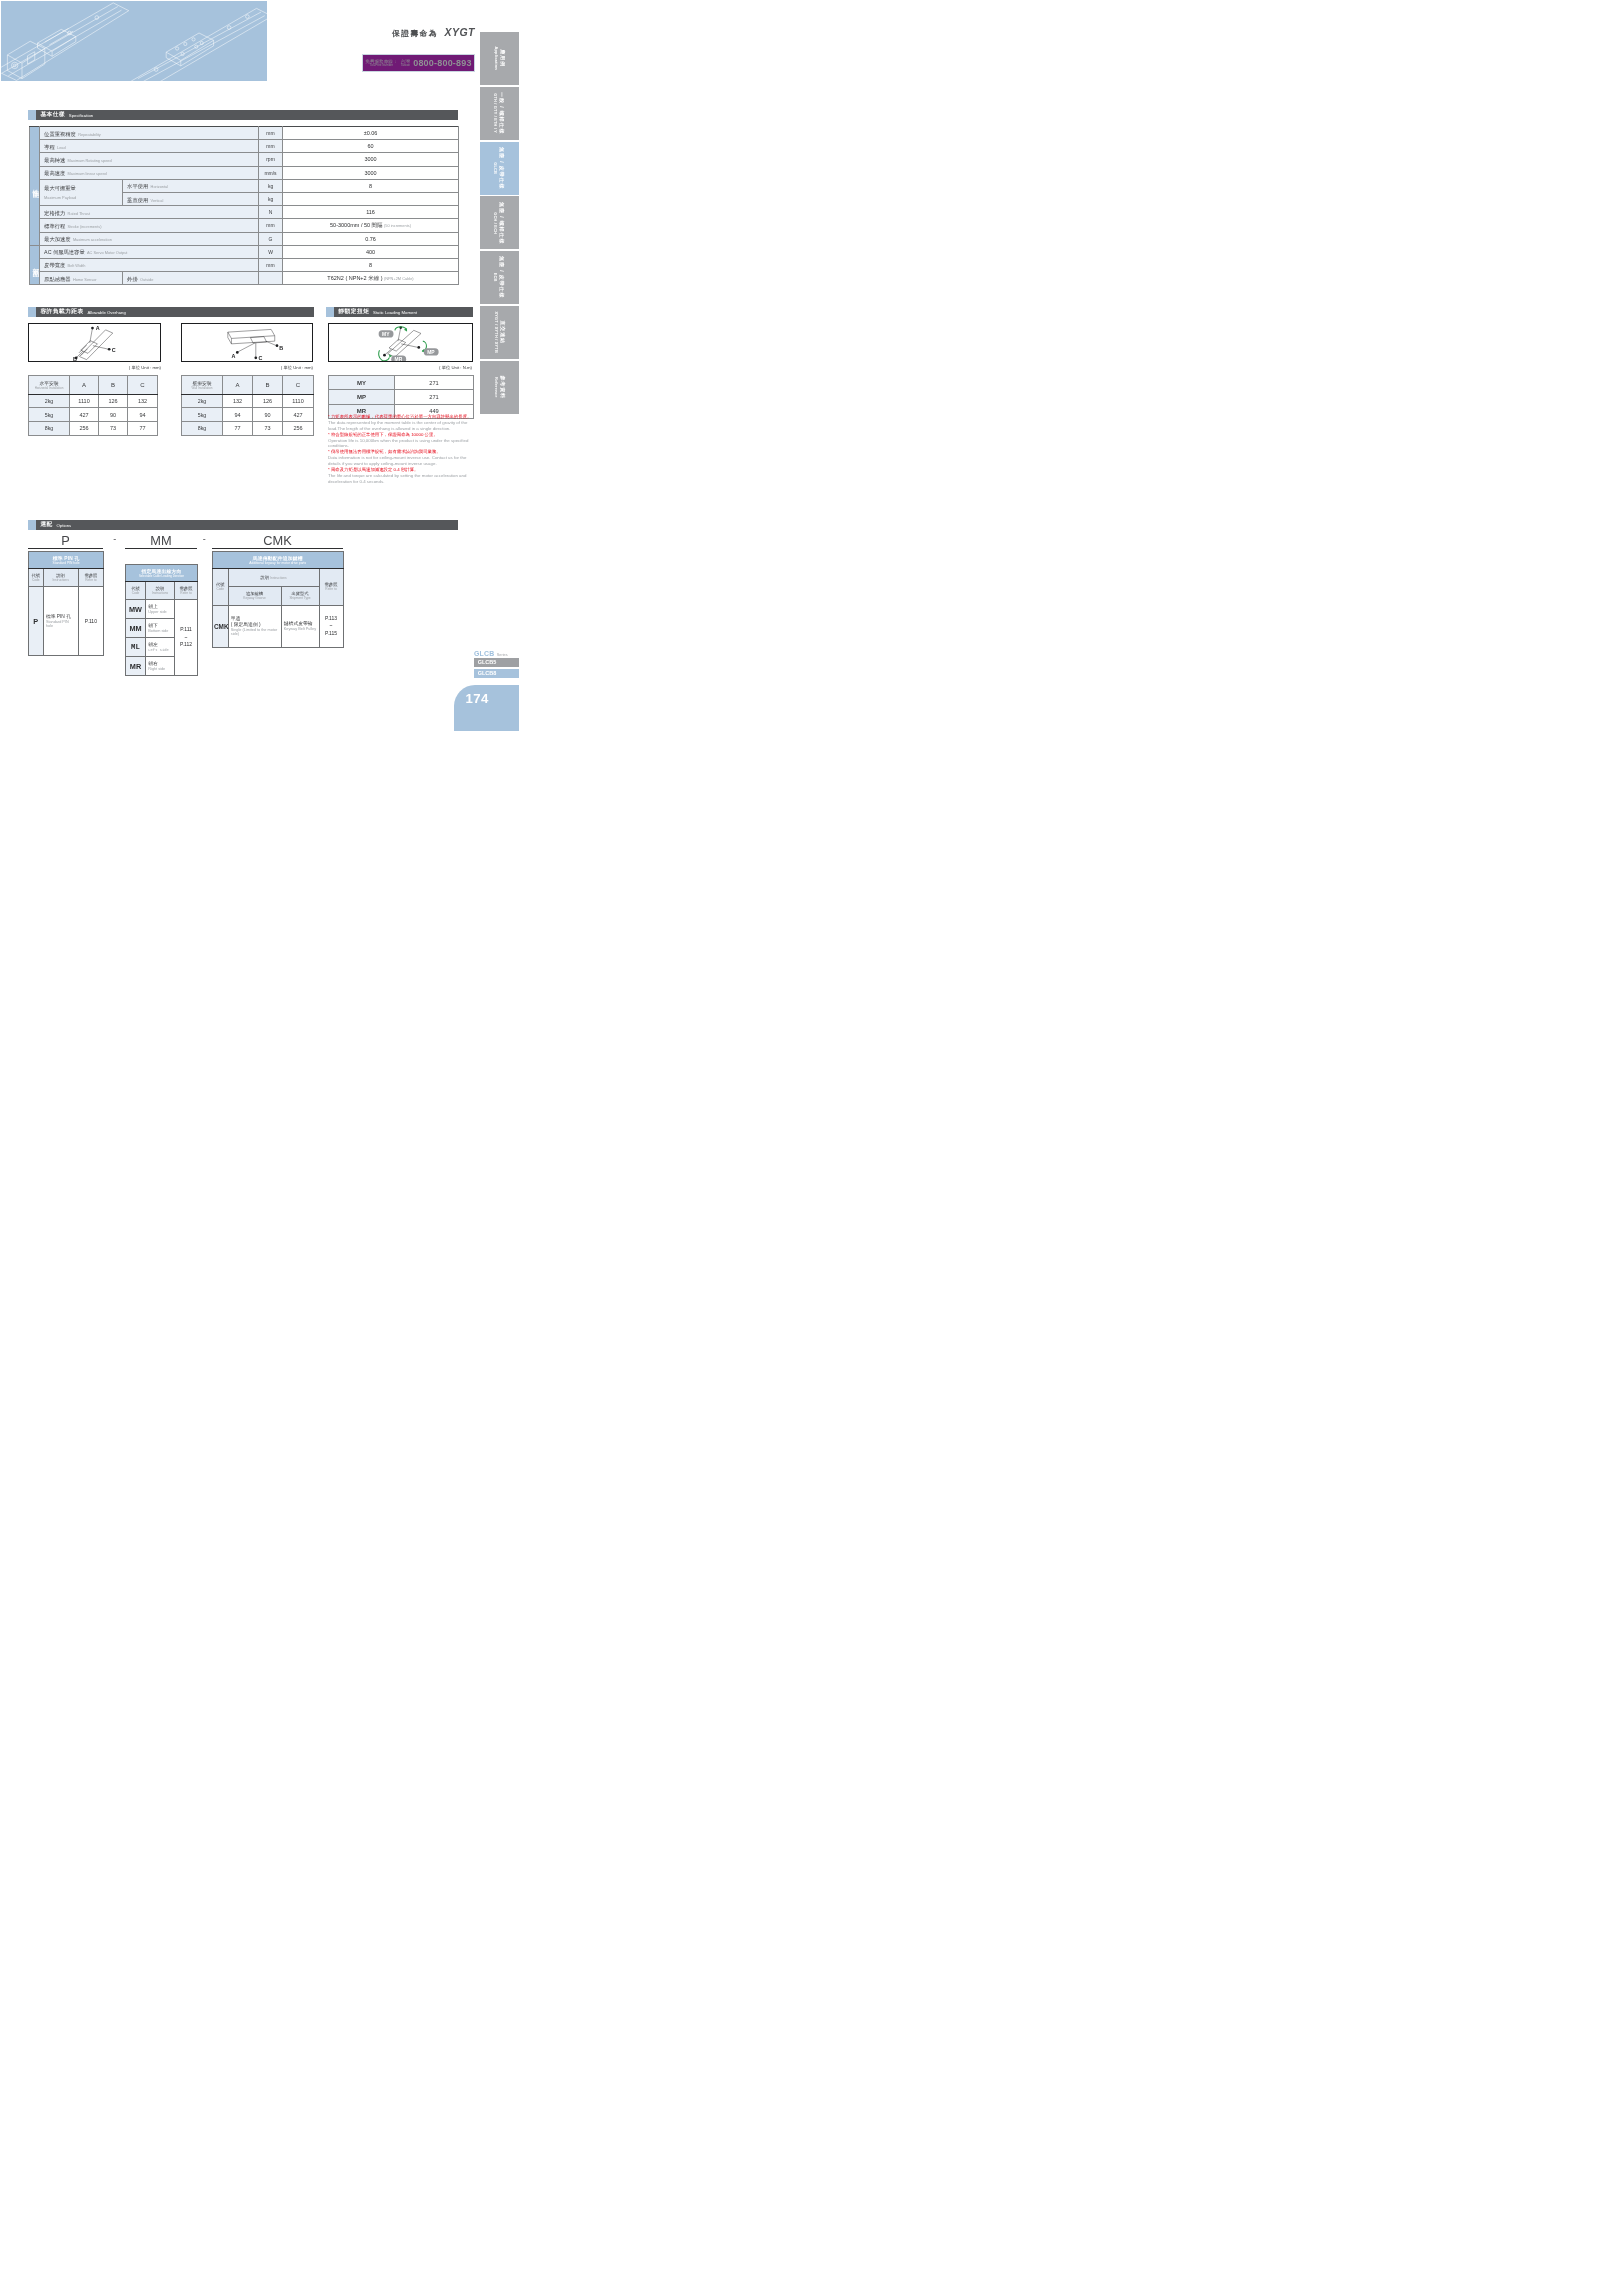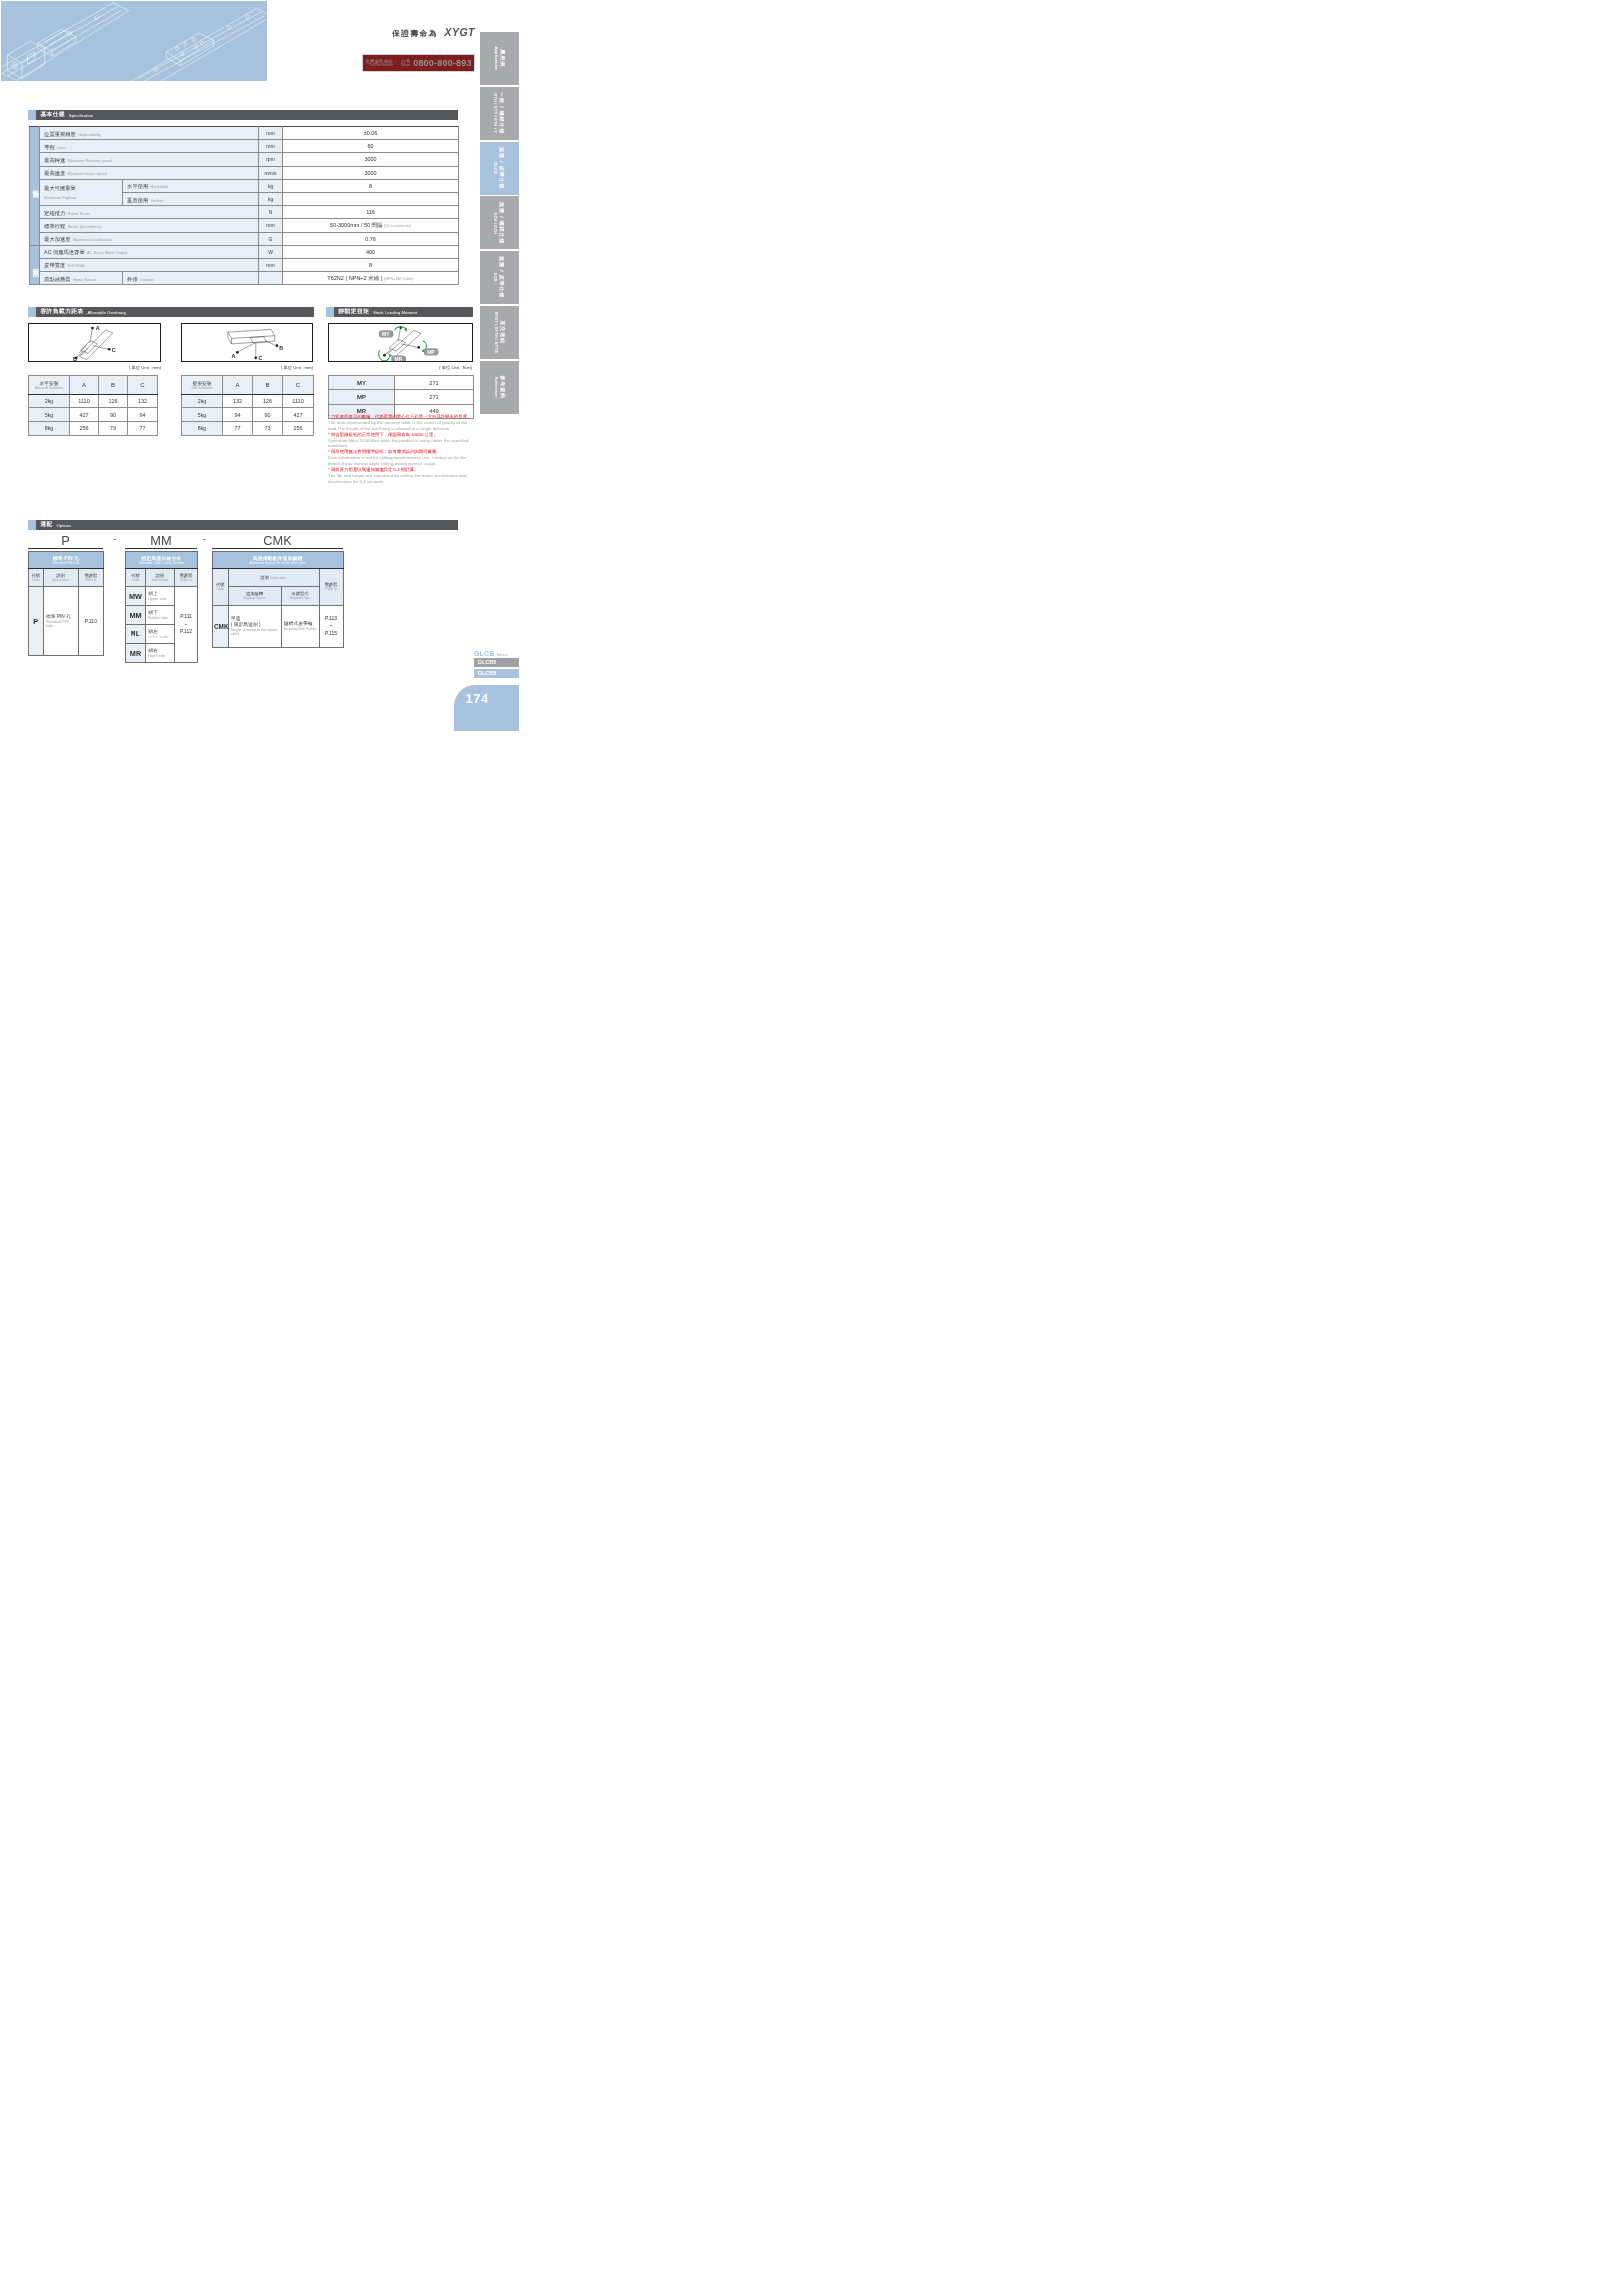--- a/index.html
+++ b/index.html
@@ -10,21 +10,21 @@
   .page{position:relative;width:519px;height:731px;background:#fff;overflow:hidden;
         font-family:"Liberation Sans", sans-serif;color:var(--tdark);}
   
   .hero{position:absolute;left:1.4px;top:1.4px;width:266px;height:80px;background:var(--blue);}
   .hero svg{display:block;width:100%;height:100%;}
   
   .brandline{position:absolute;left:379px;top:25.6px;width:96px;display:flex;align-items:baseline;justify-content:flex-end;gap:6.4px;}
   .ptitle{font-size:7.8px;letter-spacing:1.4px;color:#4c4e50;font-weight:bold;}
   .logo{font-size:10.5px;font-weight:bold;font-style:italic;letter-spacing:0.5px;color:#515356;}
   .tollbox{position:absolute;left:362px;top:54px;width:111px;height:16.4px;border:0.5px solid #c9d6e0;
-           display:flex;align-items:center;justify-content:center;gap:3.2px;background:#7f1d1d;}
+           display:flex;align-items:center;justify-content:center;gap:3.2px;background:#701a75;}
   .toll-zh{font-size:4.6px;color:#8f9194;line-height:1.1;text-align:center;}
   .toll-en{font-size:3px;color:#8f9194;display:block;}
   .toll-num{font-size:9px;font-weight:bold;color:#8f9194;letter-spacing:0.2px;}
   
   .sidebar{position:absolute;right:0;top:32px;width:39px;}
   .tab{width:39px;height:53px;background:#a7a9ac;margin-bottom:1.8px;display:flex;align-items:center;justify-content:center;color:#fff;}
   .tab.active{background:var(--blue);}
   .tab-inner{transform:rotate(90deg);display:flex;flex-direction:column;align-items:center;gap:1.4px;white-space:nowrap;}
   .tab-zh{font-size:5px;font-weight:bold;letter-spacing:0.9px;}
   .tab-code{font-size:3.9px;font-weight:bold;letter-spacing:0.2px;}
@@ -545,21 +545,21 @@
       <td class="codecell">P</td>
       <td class="instr">
             <span class="i-zh">標準 PIN 孔</span>
             <span class="i-en">Standard PIN hole</span>
           </td>
       <td class="ref">P.110</td>
     </tr>
   </tbody>
     </table>
 
-  <table class="opt" style="left:125px;width:72px;">
+  <table class="opt" style="left:125px;width:72px;margin-top:13px;">
     <colgroup>
         <col style="width:20px">
         <col style="width:29px">
         <col style="width:23px">
       </colgroup>
     <tbody>
         <tr class="bhead">
           <td colspan="3">
             <span class="bh-zh">指定馬達出線方向</span>
             <span class="bh-en" style="font-size:2.9px;">Selectable Cable Leading Direction</span>

